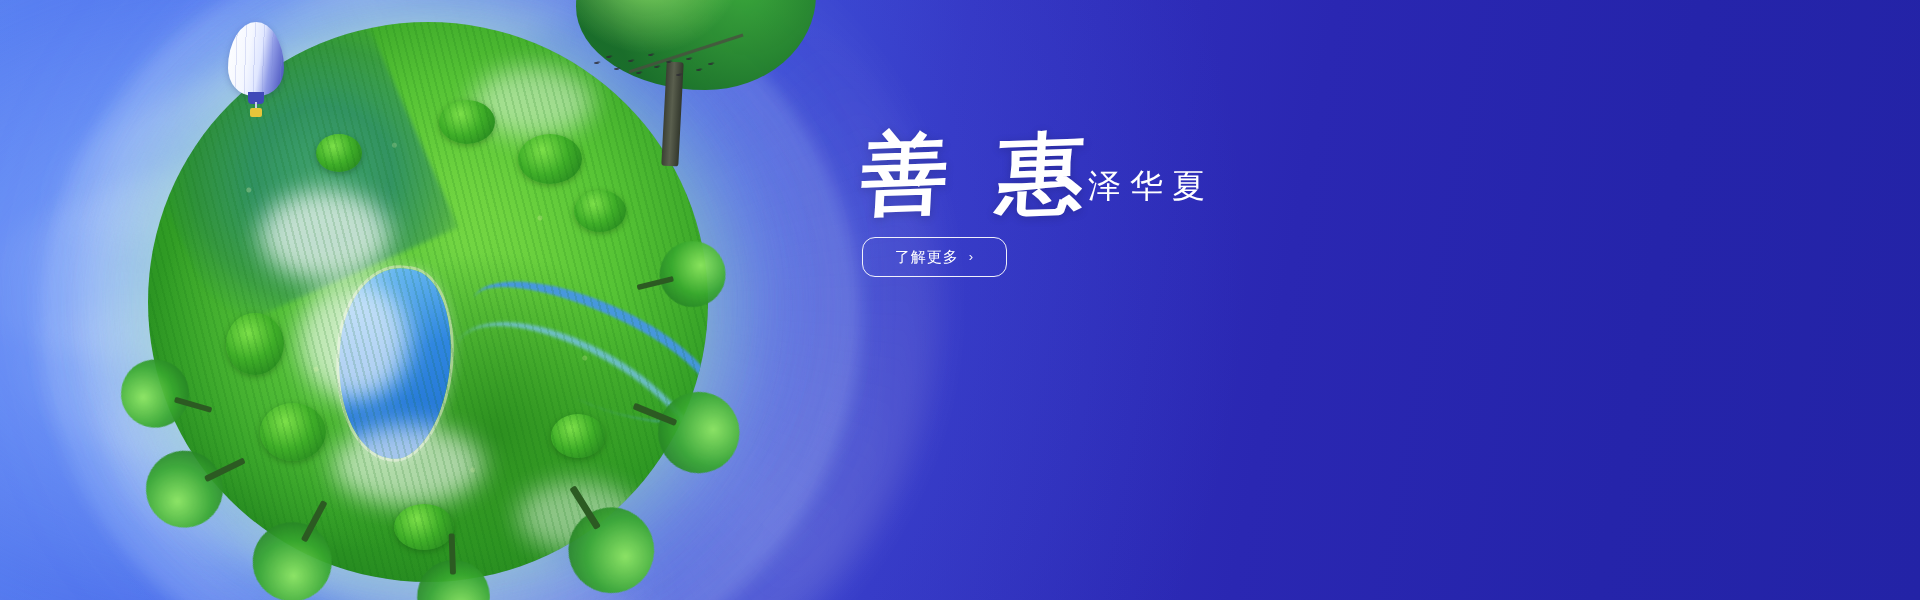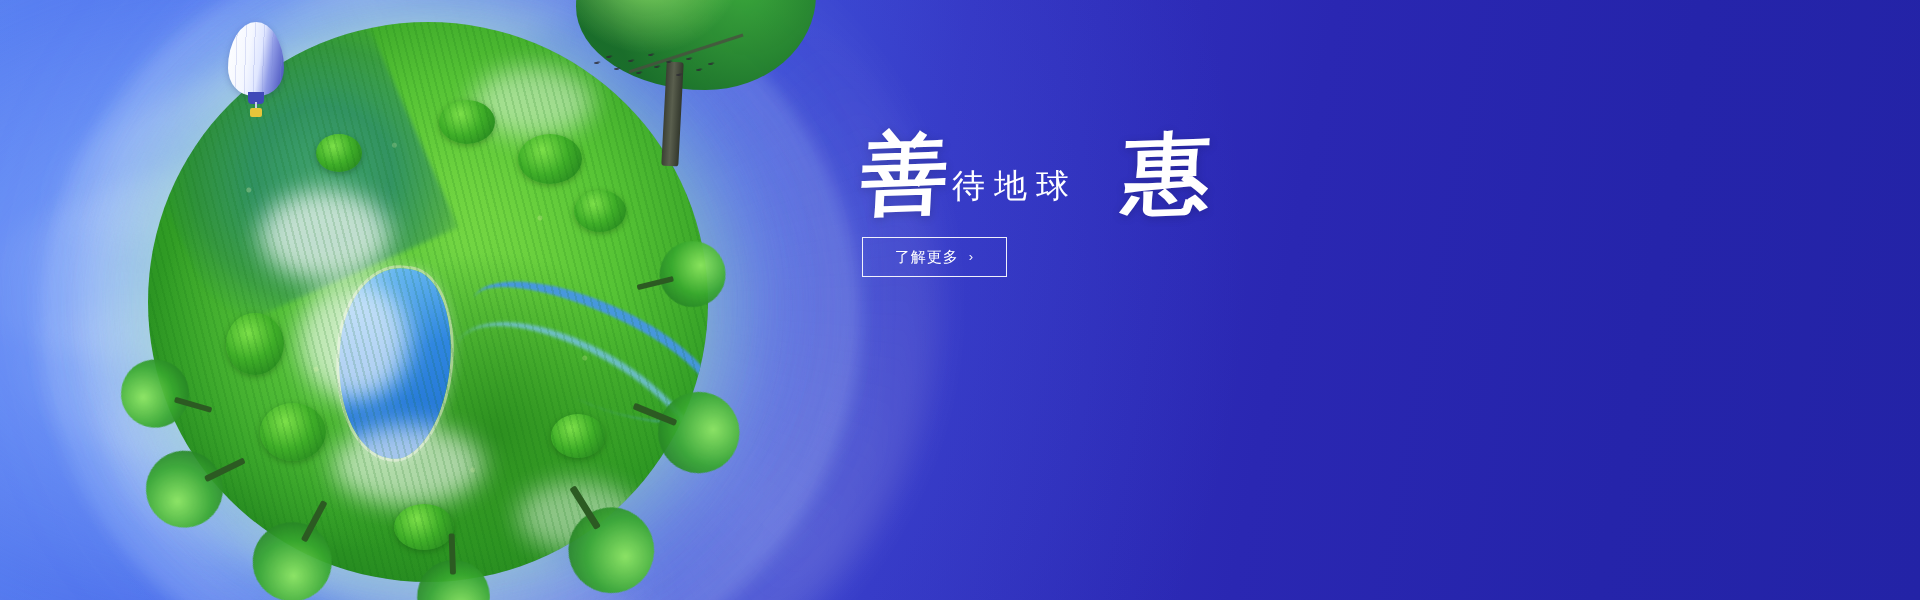--- a/index.html
+++ b/index.html
@@ -190,21 +190,21 @@
     color:#ffffff;white-space:nowrap;
   }
   .desc{
     margin-top:22px;font-size:17px;letter-spacing:1px;color:#f2f4ff;
     white-space:nowrap;font-weight:400;
   }
 
   .cta{
     margin-top:25px;display:inline-flex;align-items:center;justify-content:center;gap:10px;
     width:115px;height:38px;
-    border:1px solid rgba(255,255,255,.92);border-radius:0;
+    border:1px solid rgba(255,255,255,.92);border-radius:13px;
     background:transparent;color:#fff;font-size:15px;letter-spacing:1px;
     cursor:pointer;font-family:inherit;padding:0 14px;box-sizing:content-box;
   }
   .cta .chev{font-size:13px;opacity:.95;transform:translateY(-1px);}
 </style>
 </head>
 <body>
 
 <div class="banner">
 
@@ -296,23 +296,23 @@
     <span style="left:86px;top:22px;"></span>
     <span style="left:96px;top:6px;"></span>
     <span style="left:106px;top:17px;"></span>
     <span style="left:118px;top:11px;"></span>
   </div>
 
   <div class="content">
 
     <div class="headline">
       <span class="brush">善</span>
-      <span class="rest">待地球</span>
       <span class="gap"></span>
       <span class="brush">惠</span>
+      <span class="rest">泽华夏</span>
     </div>
 
 
 
     <button class="cta">
       <span>了解更多</span>
       <span class="chev">›</span>
     </button>
 
   </div>

